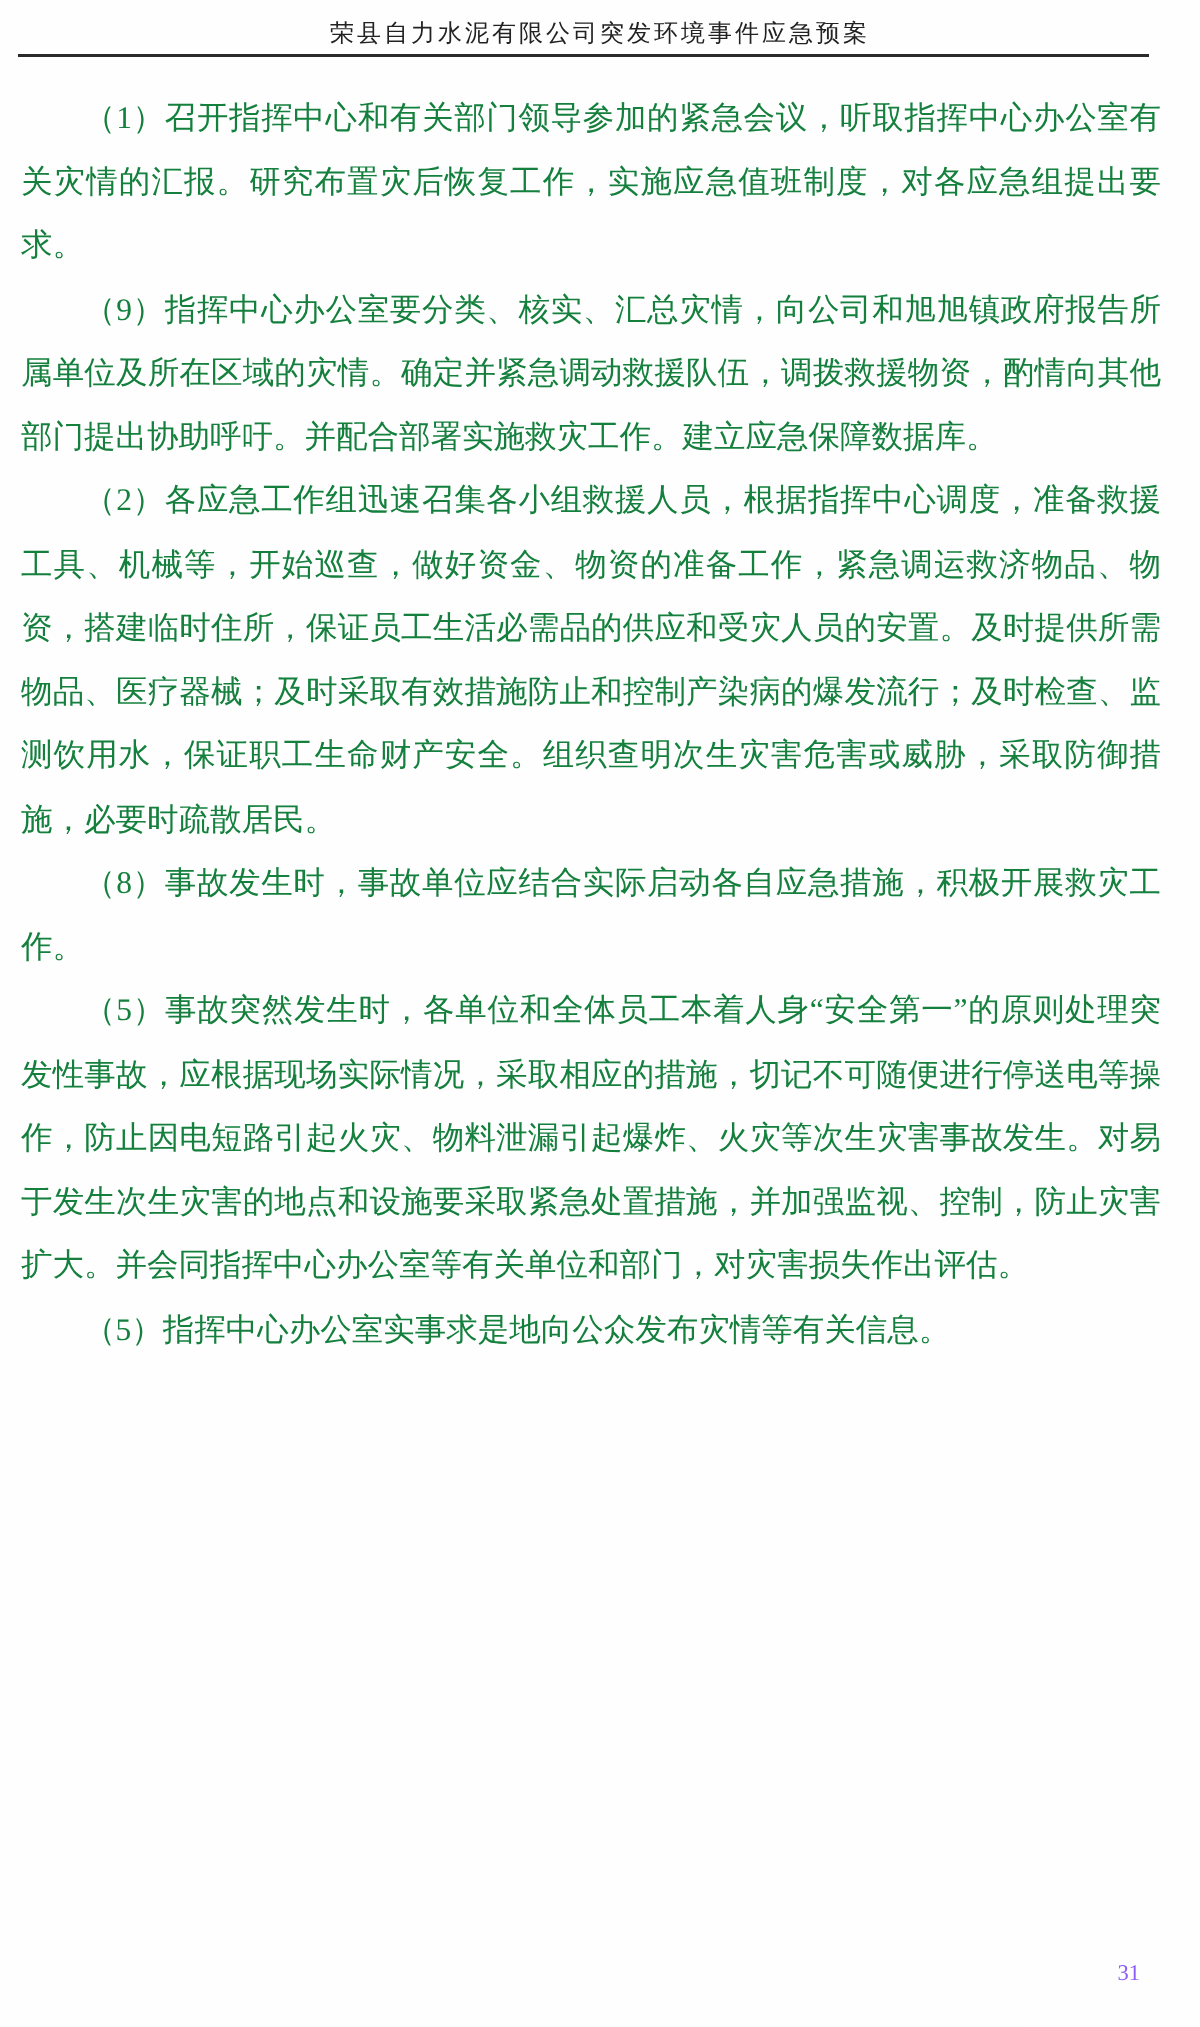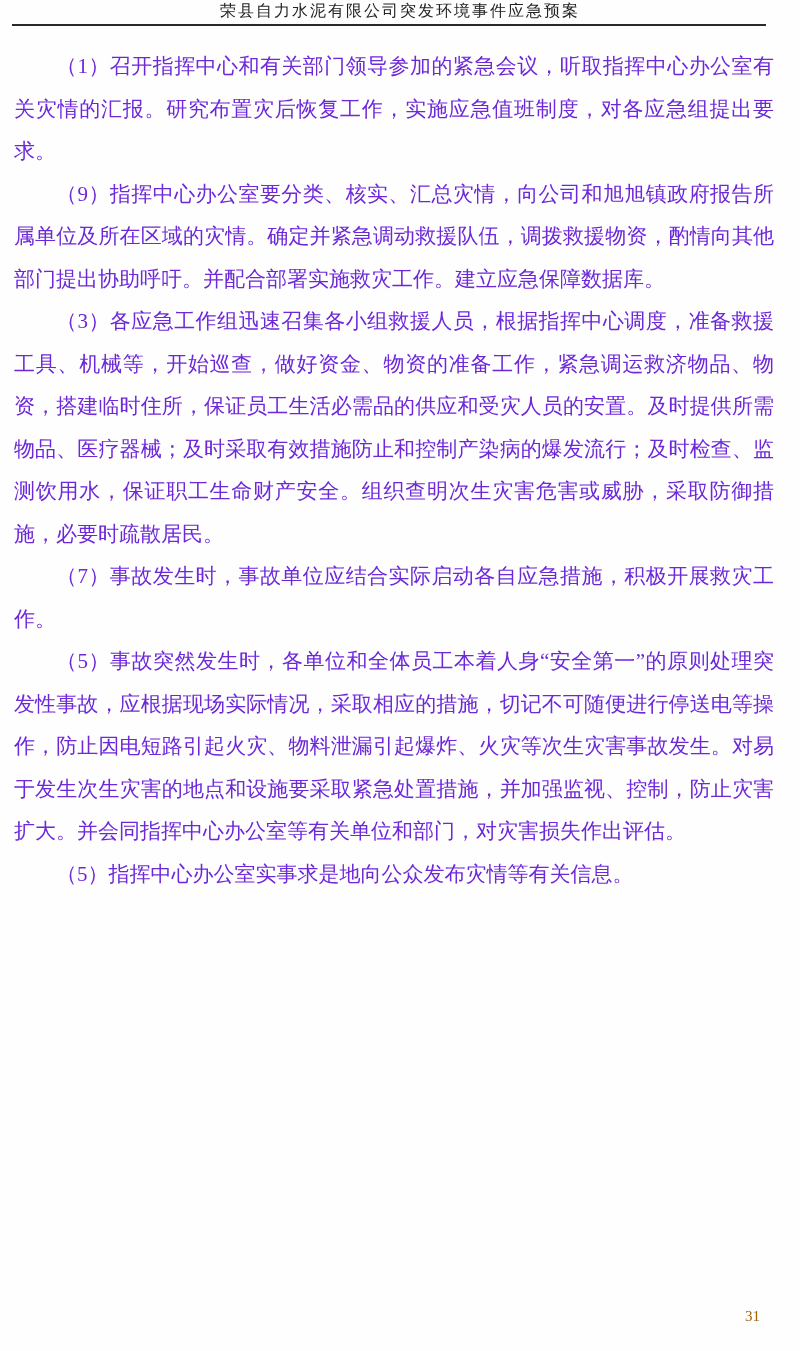--- a/index.html
+++ b/index.html
@@ -10,73 +10,73 @@
   .page {
     position: relative;
     width: 800px;
     height: 1351px;
     background: #fefefe;
     overflow: hidden;
     font-family: "Liberation Serif", "DejaVu Serif", serif;
     color: #1c1c1c;
   }
   .page-header {
-    padding-top: 0;
+    padding-top: 12px;
   }
   .header-title {
     text-align: center;
     font-size: 16px;
     letter-spacing: 2px;
     color: #222222;
     line-height: 22px;
   }
   .header-rule {
     margin: 2px 34px 0 12px;
     border-bottom: 2px solid #2a2a2a;
     height: 0;
   }
   .content {
     margin: 19px 26px 0 14px;
     font-size: 21px;
     line-height: 42.5px;
     text-align: justify;
     text-justify: inter-character;
-    color: #6d28d9;
+    color: #15803d;
   }
   .content p.para {
     margin: 0;
     padding: 0;
     text-indent: 2em;
     word-break: break-all;
   }
   .page-footer {
     position: absolute;
     right: 40px;
     bottom: 26px;
   }
   .page-number {
     font-size: 15px;
-    color: #a16207;
+    color: #8b5cf6;
   }
 </style>
 </head>
 <body>
 
 <div class="page">
 
   <header class="page-header">
     <div class="header-title">荣县自力水泥有限公司突发环境事件应急预案</div>
     <div class="header-rule"></div>
   </header>
 
   <main class="content">
     <p class="para">（1）召开指挥中心和有关部门领导参加的紧急会议，听取指挥中心办公室有关灾情的汇报。研究布置灾后恢复工作，实施应急值班制度，对各应急组提出要求。</p>
     <p class="para">（9）指挥中心办公室要分类、核实、汇总灾情，向公司和旭旭镇政府报告所属单位及所在区域的灾情。确定并紧急调动救援队伍，调拨救援物资，酌情向其他部门提出协助呼吁。并配合部署实施救灾工作。建立应急保障数据库。</p>
-    <p class="para">（3）各应急工作组迅速召集各小组救援人员，根据指挥中心调度，准备救援工具、机械等，开始巡查，做好资金、物资的准备工作，紧急调运救济物品、物资，搭建临时住所，保证员工生活必需品的供应和受灾人员的安置。及时提供所需物品、医疗器械；及时采取有效措施防止和控制产染病的爆发流行；及时检查、监测饮用水，保证职工生命财产安全。组织查明次生灾害危害或威胁，采取防御措施，必要时疏散居民。</p>
-    <p class="para">（7）事故发生时，事故单位应结合实际启动各自应急措施，积极开展救灾工作。</p>
+    <p class="para">（2）各应急工作组迅速召集各小组救援人员，根据指挥中心调度，准备救援工具、机械等，开始巡查，做好资金、物资的准备工作，紧急调运救济物品、物资，搭建临时住所，保证员工生活必需品的供应和受灾人员的安置。及时提供所需物品、医疗器械；及时采取有效措施防止和控制产染病的爆发流行；及时检查、监测饮用水，保证职工生命财产安全。组织查明次生灾害危害或威胁，采取防御措施，必要时疏散居民。</p>
+    <p class="para">（8）事故发生时，事故单位应结合实际启动各自应急措施，积极开展救灾工作。</p>
     <p class="para">（5）事故突然发生时，各单位和全体员工本着人身“安全第一”的原则处理突发性事故，应根据现场实际情况，采取相应的措施，切记不可随便进行停送电等操作，防止因电短路引起火灾、物料泄漏引起爆炸、火灾等次生灾害事故发生。对易于发生次生灾害的地点和设施要采取紧急处置措施，并加强监视、控制，防止灾害扩大。并会同指挥中心办公室等有关单位和部门，对灾害损失作出评估。</p>
     <p class="para">（5）指挥中心办公室实事求是地向公众发布灾情等有关信息。</p>
   </main>
 
   <footer class="page-footer">
     <span class="page-number">31</span>
   </footer>
 
 </div>
 

